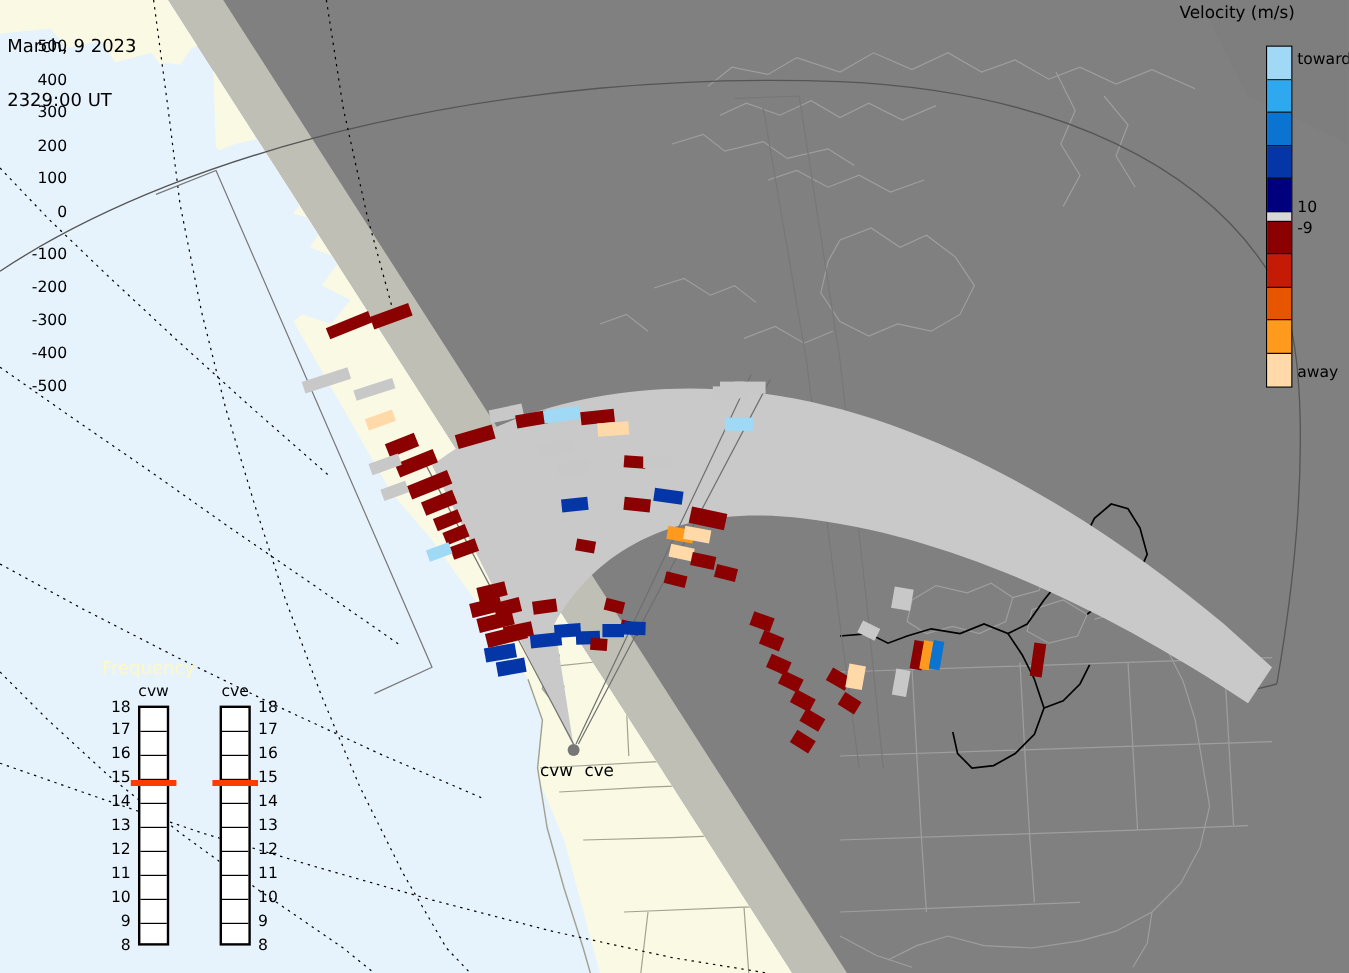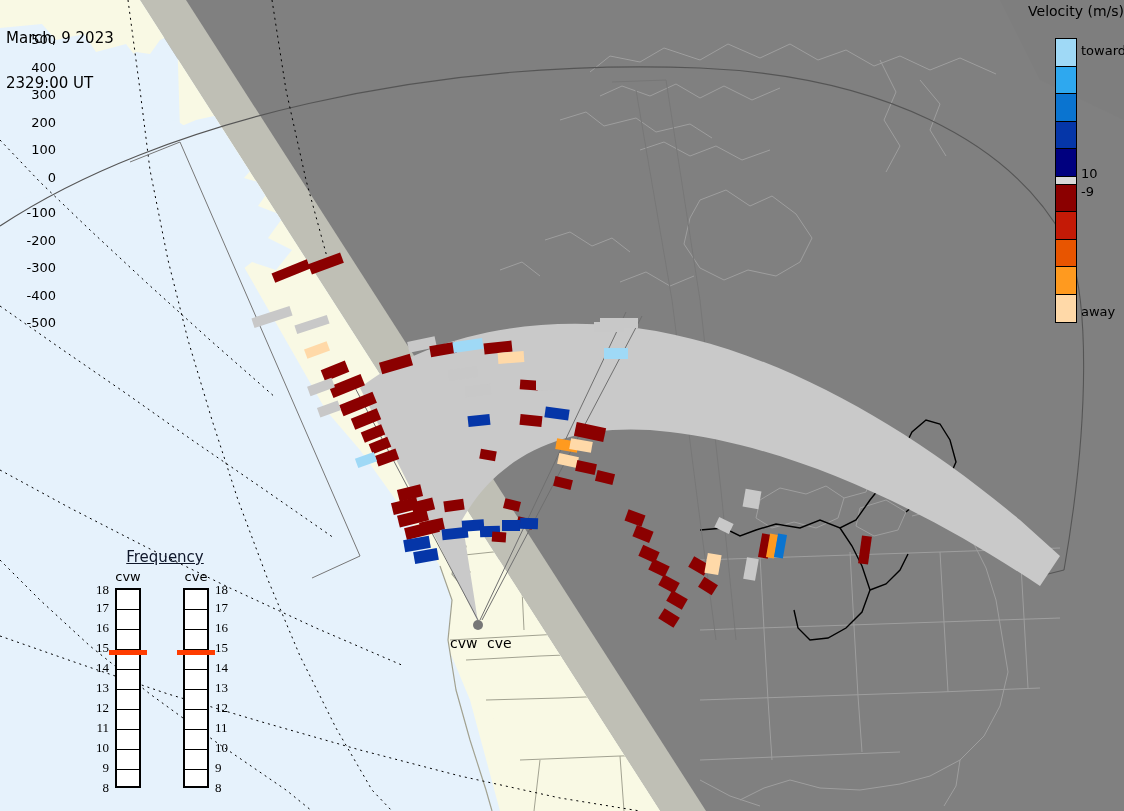--- a/index.html
+++ b/index.html
@@ -11,41 +11,41 @@
   svg.layer{display:block;}
 
   
   #title{position:absolute;left:6px;top:1px;z-index:60;color:#000;
          font-family:"DejaVu Sans",sans-serif;font-size:15px;line-height:15px;
          letter-spacing:0px;white-space:pre;}
   #title div{margin:0;padding:0;}
 
   
   #cbar{position:absolute;left:975px;top:0px;width:149px;height:340px;z-index:60;}
-  #cbar-title{position:absolute;left:8px;top:3px;width:141px;text-align:right;
+  #cbar-title{position:absolute;left:8px;top:3px;width:141px;text-align:left;
               font-size:14px;color:#000;white-space:nowrap;}
   #cbar-strip{position:absolute;left:1055px;top:38px;width:22px;height:285px;z-index:61;
               border:1px solid #000;box-sizing:border-box;}
   .cb-band{width:100%;box-sizing:border-box;}
   .cb-tick{position:absolute;right:1068px;font-size:13px;color:#000;text-align:right;
            width:60px;transform:translateY(-50%);}
   .cb-side{position:absolute;left:1081px;font-size:13px;color:#000;white-space:nowrap;
            transform:translateY(-50%);}
 
   
   #freq{position:absolute;left:85px;top:545px;width:160px;height:250px;z-index:60;}
-  #freq-title{position:absolute;left:0;top:3px;width:160px;text-align:center;
-              font-size:15px;color:#0f172a;text-decoration:underline;}
+  #freq-title{position:absolute;left:0;top:3px;width:160px;text-align:left;
+              font-size:15px;color:#fef9c3;}
   .fg-label{position:absolute;font-size:13px;color:#000;text-align:center;width:50px;}
   .fg-box{position:absolute;width:26px;border:2px solid #000;box-sizing:border-box;background:#fff;}
   .fg-seg{width:100%;border-bottom:1px solid #000;box-sizing:border-box;}
   .fg-seg:last-child{border-bottom:none;}
   .fg-mark{position:absolute;height:5px;background:#ff3c00;z-index:62;}
   .fg-num{position:absolute;font-size:13px;color:#000;transform:translateY(-50%);
-          width:24px;text-align:right;font-family:Liberation Serif, serif;}
+          width:24px;text-align:right;}
   .fg-num.r{text-align:left;}
 
   
   .site-label{position:absolute;font-size:14px;color:#000;z-index:55;white-space:nowrap;}
 </style>
 </head>
 <body>
 
 <div id="stage">
 

